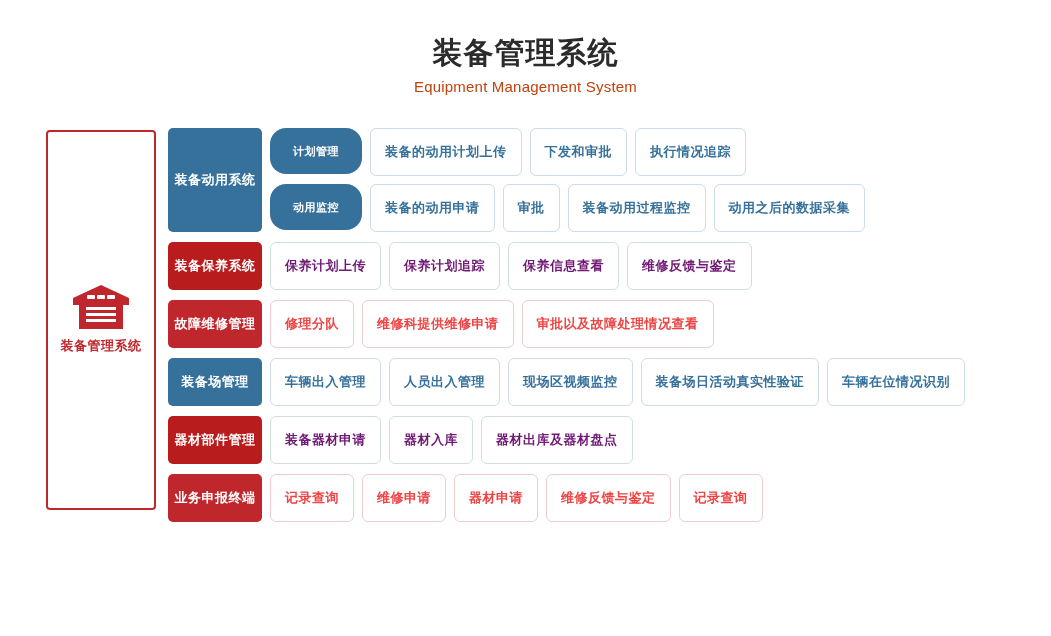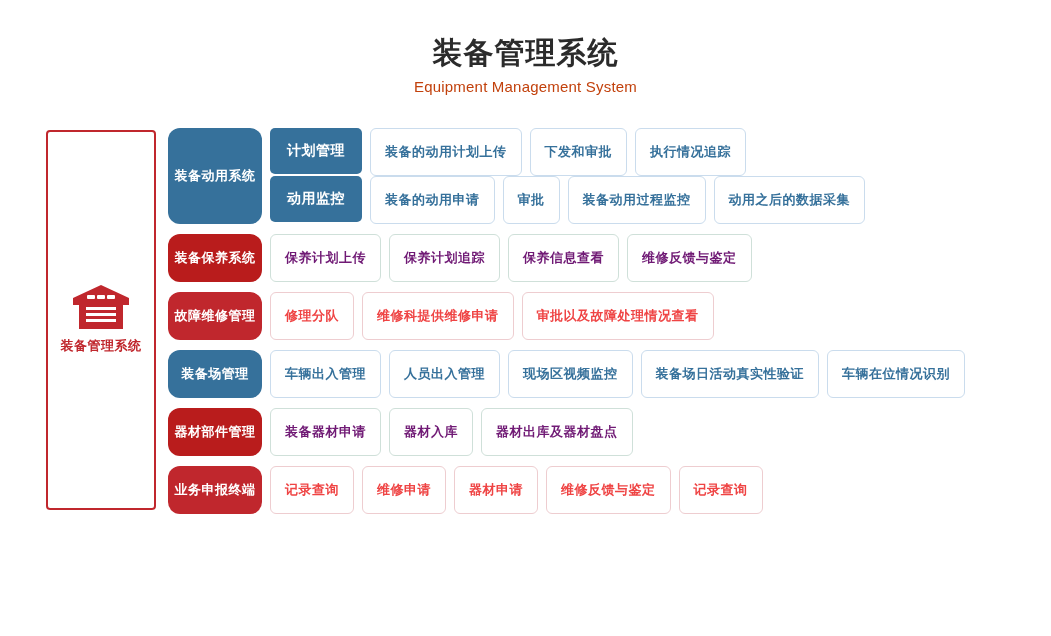--- a/index.html
+++ b/index.html
@@ -76,21 +76,21 @@
   .group {
     display: flex;
     flex-direction: row;
     align-items: stretch;
     margin-bottom: 10px;
   }
 
   .cat-box {
     width: 94px;
     min-height: 46px;
-    border-radius: 12px;
+    border-radius: 5px;
     display: flex;
     align-items: center;
     justify-content: center;
     color: #ffffff;
     font-size: 13px;
     font-weight: bold;
     letter-spacing: 0.5px;
     box-sizing: border-box;
     flex: none;
   }
@@ -100,31 +100,32 @@
     flex-direction: column;
     margin-left: 8px;
   }
 
   .sub-row {
     display: flex;
     flex-direction: row;
     align-items: stretch;
   }
   .sub-row + .sub-row {
+    margin-top: 8px;
   }
 
   .sub-box {
     width: 92px;
     height: 46px;
-    border-radius: 5px;
+    border-radius: 16px;
     display: flex;
     align-items: center;
     justify-content: center;
     color: #ffffff;
-    font-size: 14px;
+    font-size: 11px;
     font-weight: bold;
     letter-spacing: 0.5px;
     box-sizing: border-box;
     flex: none;
     margin-right: 8px;
   }
 
   .leaf {
     height: 48px;
     border-radius: 6px;

